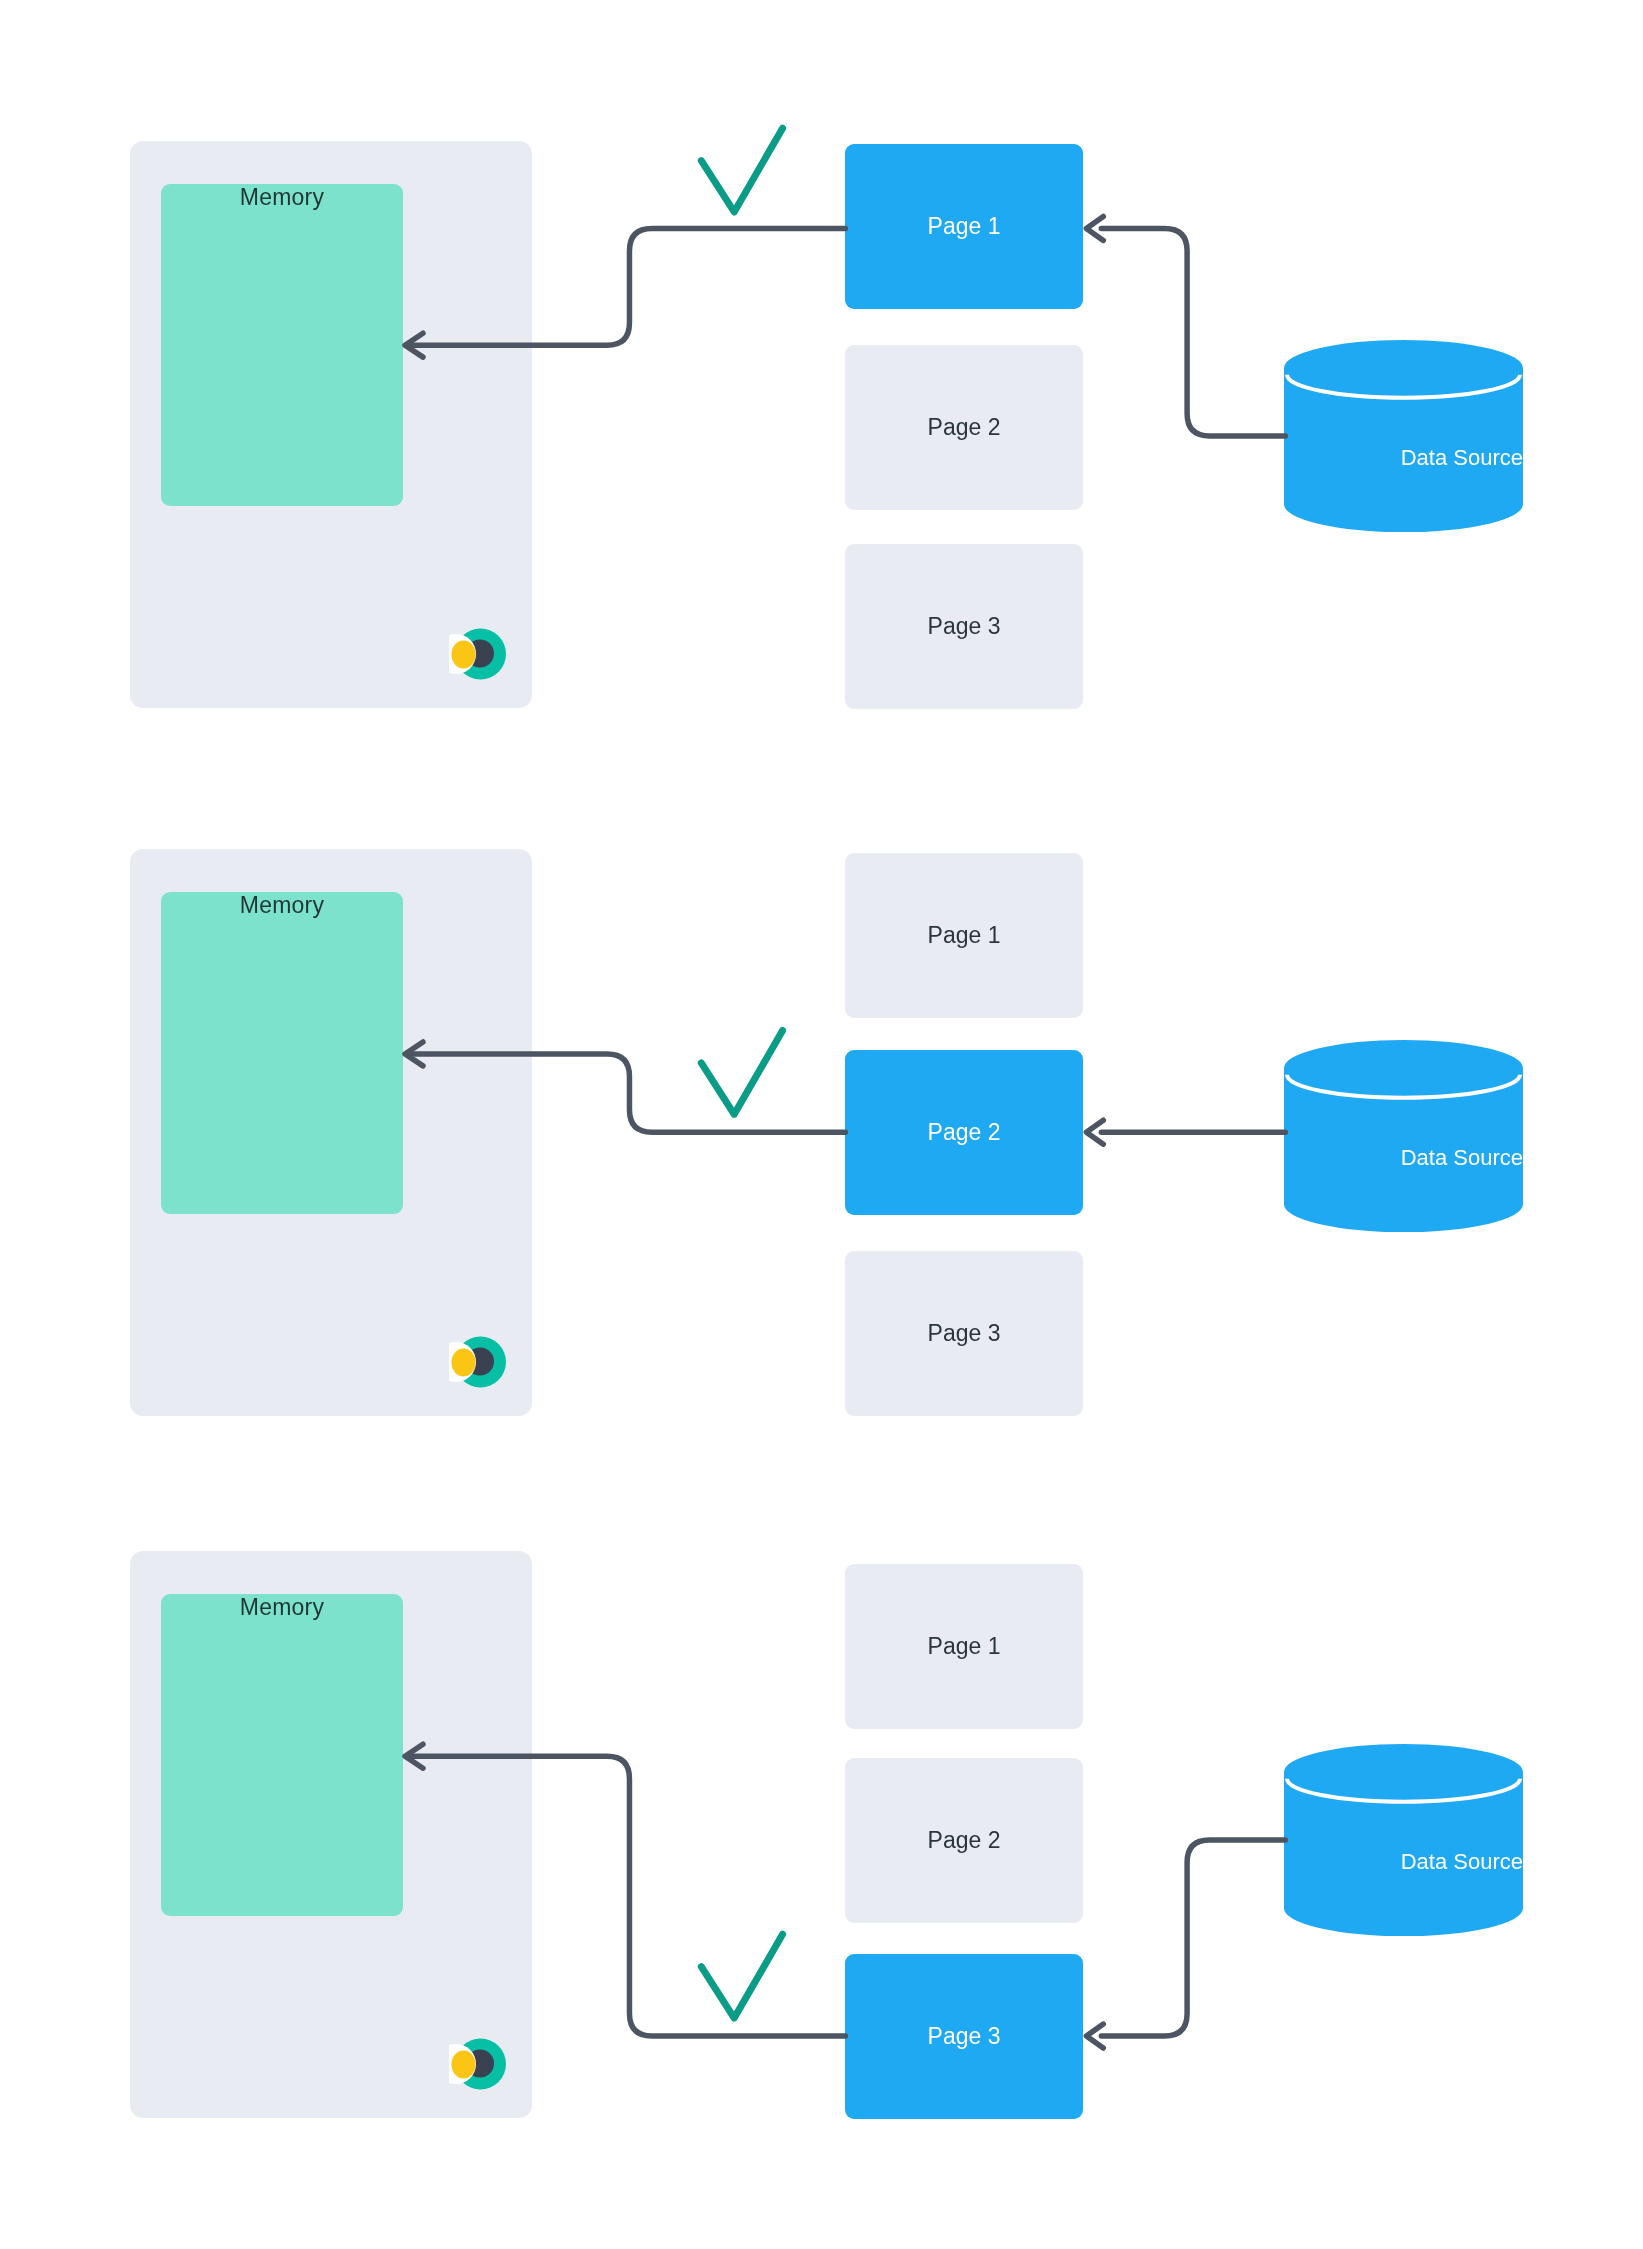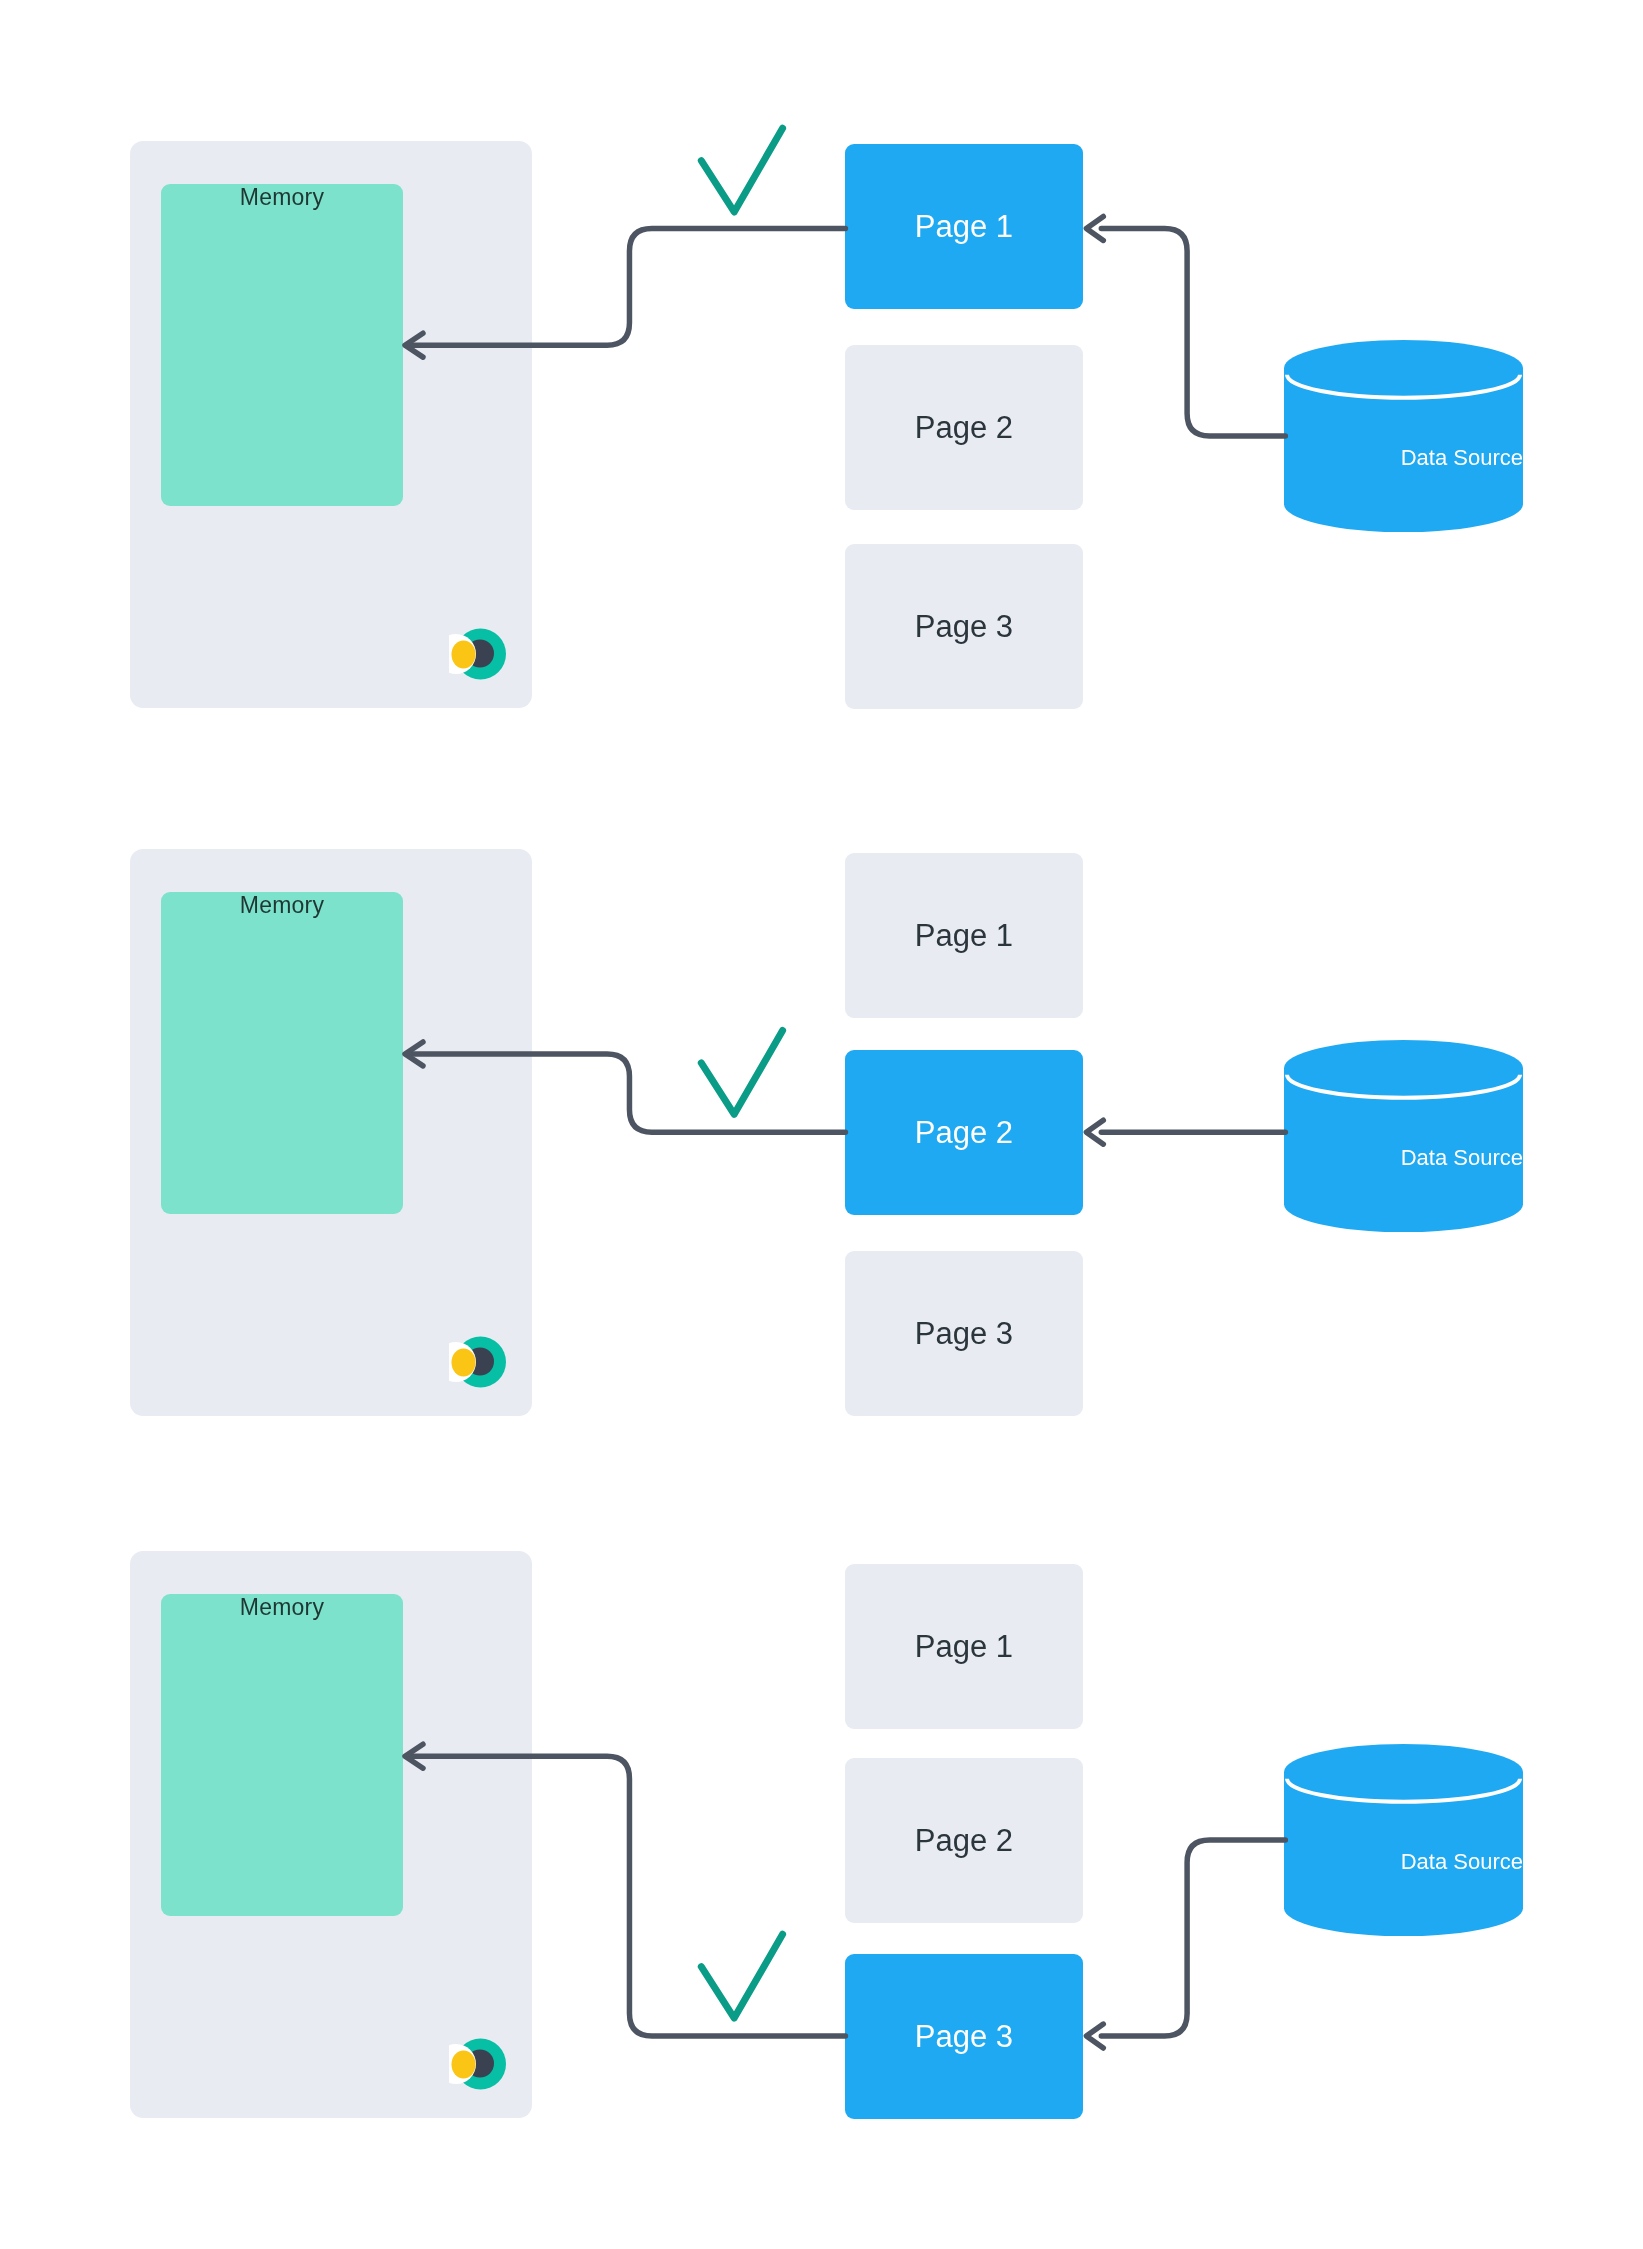--- a/index.html
+++ b/index.html
@@ -29,21 +29,21 @@
     color: #1F3733; font-size: 23px; letter-spacing: 0.2px;
   }
 
   .logo { position: absolute; left: 319px; top: 484px; width: 58px; height: 58px; }
 
   
   .page {
     position: absolute; left: 845px; width: 238px; height: 165px;
     background: #E8EBF2; border-radius: 9px;
     display: flex; align-items: center; justify-content: center;
-    color: #2B353C; font-size: 31px;
+    color: #2B353C; font-size: 23px;
   }
   .page.active { background: #1FA9F2; color: #ffffff; }
   .pg-1-1 { top: 144px; }  .pg-1-2 { top: 345px; }  .pg-1-3 { top: 544px; }
   .pg-2-1 { top: 853px; } .pg-2-2 { top: 1050px; } .pg-2-3 { top: 1251px; }
   .pg-3-1 { top: 1564px; } .pg-3-2 { top: 1758px; } .pg-3-3 { top: 1954px; }
 
   
   .cyl { position: absolute; left: 1284px; width: 239px; height: 193px; }
   .cyl.r1 { top: 340px; } .cyl.r2 { top: 1040px; } .cyl.r3 { top: 1744px; }
   .cyl svg { position: absolute; inset: 0; }

